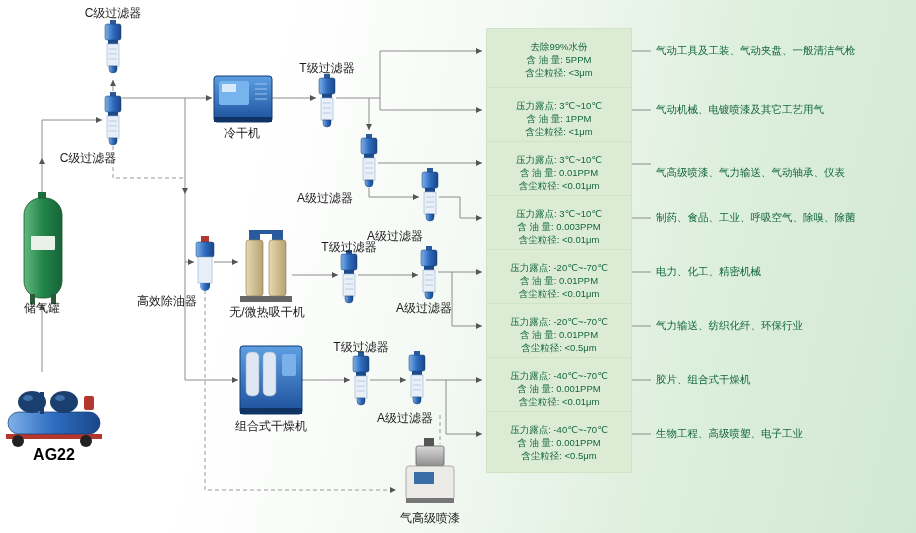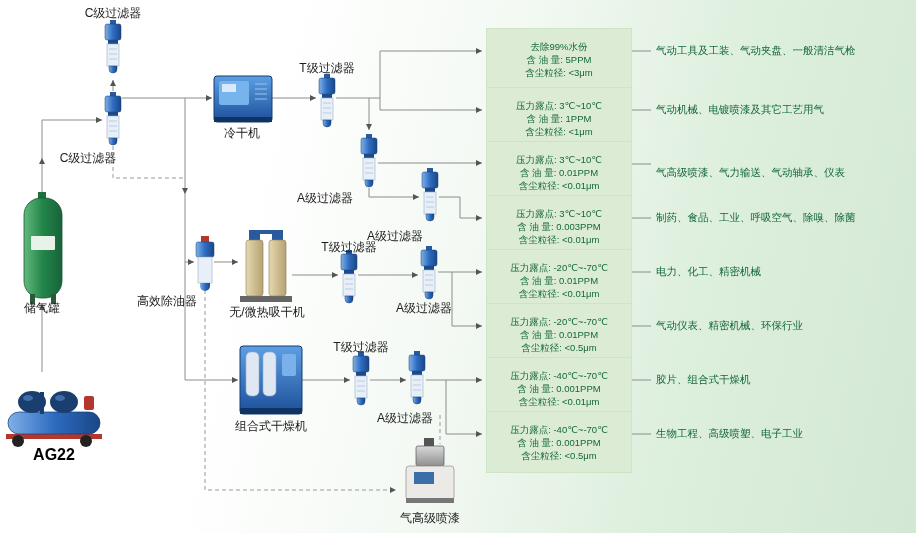--- a/index.html
+++ b/index.html
@@ -250,17 +250,17 @@
     <div>压力露点: -40℃~-70℃</div>
     <div>含 油 量: 0.001PPM</div>
     <div>含尘粒径: &lt;0.5μm</div>
   </div>
 
   <div class="app" style="top:44px;">气动工具及工装、气动夹盘、一般清洁气枪</div>
   <div class="app" style="top:103px;">气动机械、电镀喷漆及其它工艺用气</div>
   <div class="app" style="top:166px;">气高级喷漆、气力输送、气动轴承、仪表</div>
   <div class="app" style="top:211px;">制药、食品、工业、呼吸空气、除嗅、除菌</div>
   <div class="app" style="top:265px;">电力、化工、精密机械</div>
-  <div class="app" style="top:319px;">气动仪表、精密机械、环保行业</div>
+  <div class="app" style="top:319px;">气力输送、纺织化纤、环保行业</div>
   <div class="app" style="top:373px;">胶片、组合式干燥机</div>
   <div class="app" style="top:427px;text-align:center;">生物工程、高级喷塑、电子工业</div>
 
 </div>
 
 </body></html>

